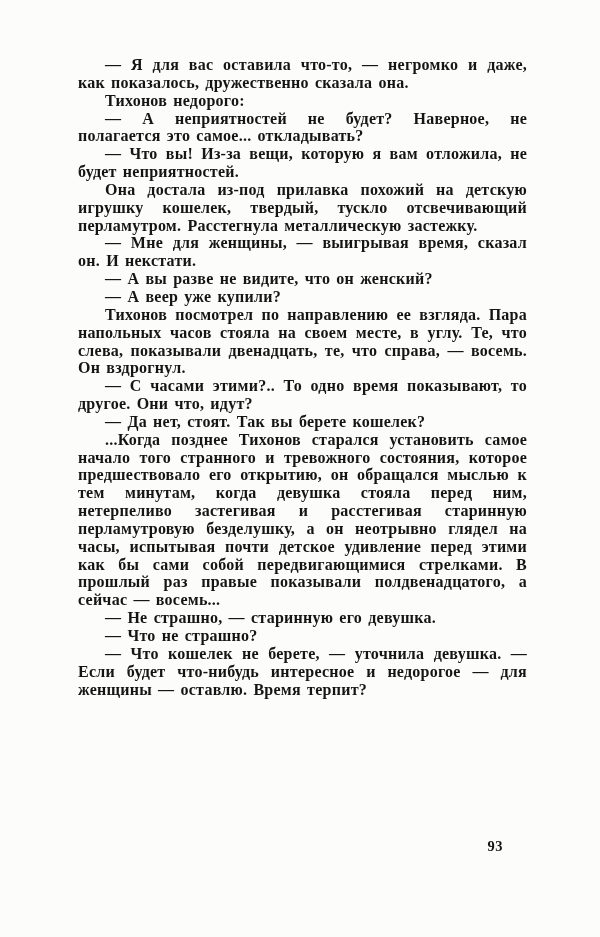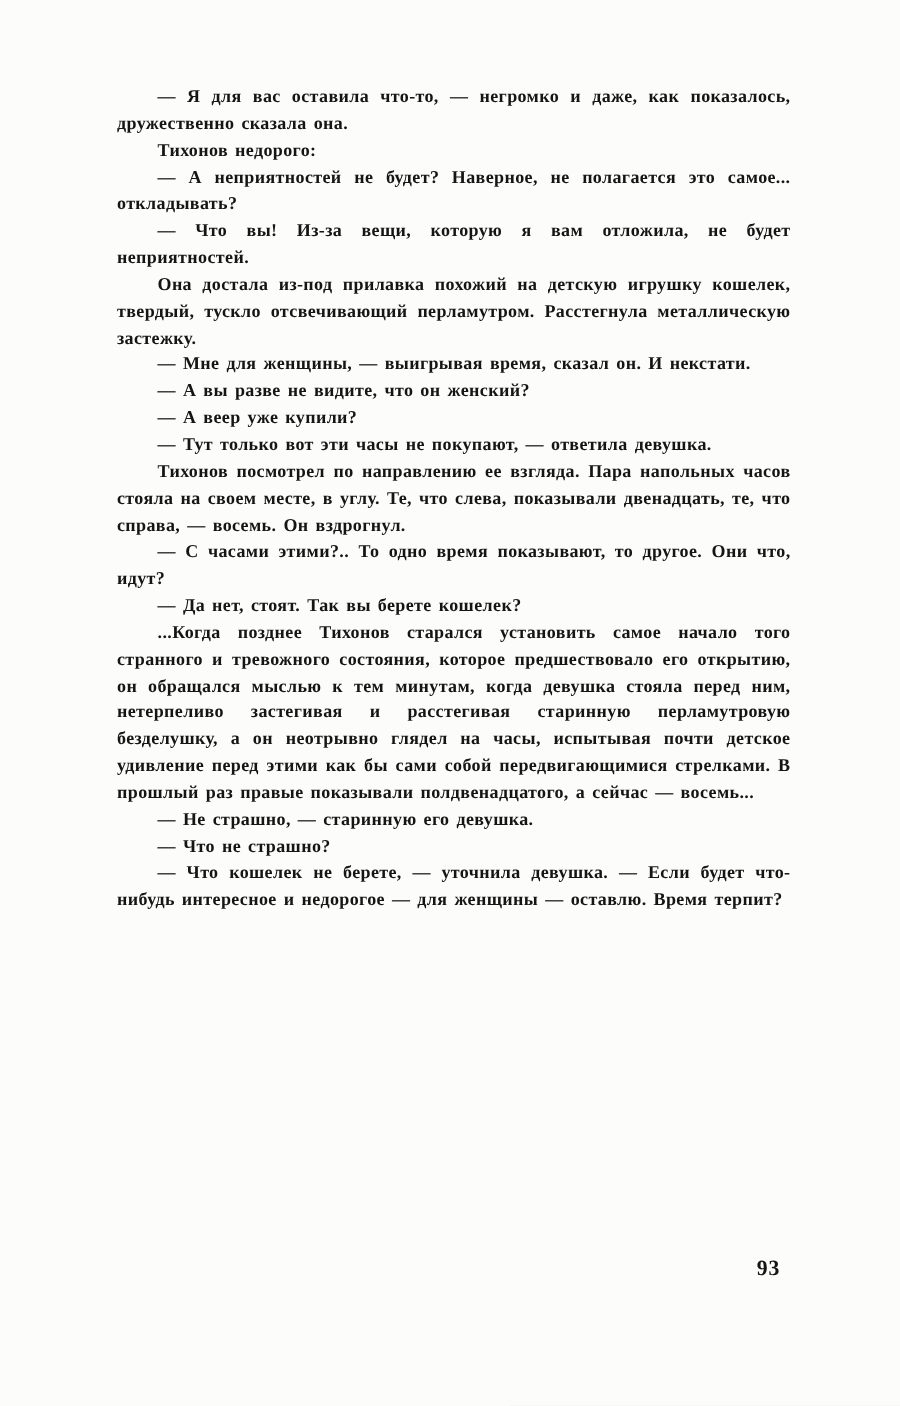--- a/index.html
+++ b/index.html
@@ -11,54 +11,53 @@
     position: relative;
     width: 600px;
     height: 937px;
     margin: 0 auto;
     background: #fcfcfa;
     color: #151515;
     padding: 56px 73px 0 78px;
     overflow: hidden;
   }
   .text-block p {
-    font-size: 12px;
+    font-size: 16px;
     line-height: 17.85px;
     font-weight: 600;
     text-align: justify;
     text-indent: 27px;
     letter-spacing: 0.25px;
     word-spacing: 0.12em;
     hyphens: auto;
     -webkit-hyphens: auto;
   }
   .page-number {
     position: absolute;
     top: 838px;
-    right: 80px;
+    right: 97px;
     font-size: 14.5px;
     font-weight: 600;
     letter-spacing: 0.5px;
     color: #151515;
   }
 </style>
 </head>
 <body>
 
 <div class="page" lang="ru">
   <div class="text-block">
       <p>— Я для вас оставила что-то, — негромко и даже, как показалось, дружественно сказала она.</p>
       <p>Тихонов недорого:</p>
       <p>— А неприятностей не будет? Наверное, не полагается это самое... откладывать?</p>
       <p>— Что вы! Из-за вещи, которую я вам отложила, не будет неприятностей.</p>
       <p>Она достала из-под прилавка похожий на детскую игрушку кошелек, твердый, тускло отсвечивающий перламутром. Расстегнула металлическую застежку.</p>
       <p>— Мне для женщины, — выигрывая время, сказал он. И некстати.</p>
       <p>— А вы разве не видите, что он женский?</p>
       <p>— А веер уже купили?</p>
-      <p>— Тут только вот эти часы не покупают, — ответила девушка.</p>
       <p>Тихонов посмотрел по направлению ее взгляда. Пара напольных часов стояла на своем месте, в углу. Те, что слева, показывали двенадцать, те, что справа, — восемь. Он вздрогнул.</p>
       <p>— С часами этими?.. То одно время показывают, то другое. Они что, идут?</p>
       <p>— Да нет, стоят. Так вы берете кошелек?</p>
       <p>...Когда позднее Тихонов старался установить самое начало того странного и тревожного состояния, которое предшествовало его открытию, он обращался мыслью к тем минутам, когда девушка стояла перед ним, нетерпеливо застегивая и расстегивая старинную перламутровую безделушку, а он неотрывно глядел на часы, испытывая почти детское удивление перед этими как бы сами собой передвигающимися стрелками. В прошлый раз правые показывали полдвенадцатого, а сейчас — восемь...</p>
       <p>— Не страшно, — старинную его девушка.</p>
       <p>— Что не страшно?</p>
       <p>— Что кошелек не берете, — уточнила девушка. — Если будет что-нибудь интересное и недорогое — для женщины — оставлю. Время терпит?</p>
     </div>
   <div class="page-number">93</div>
 </div>

